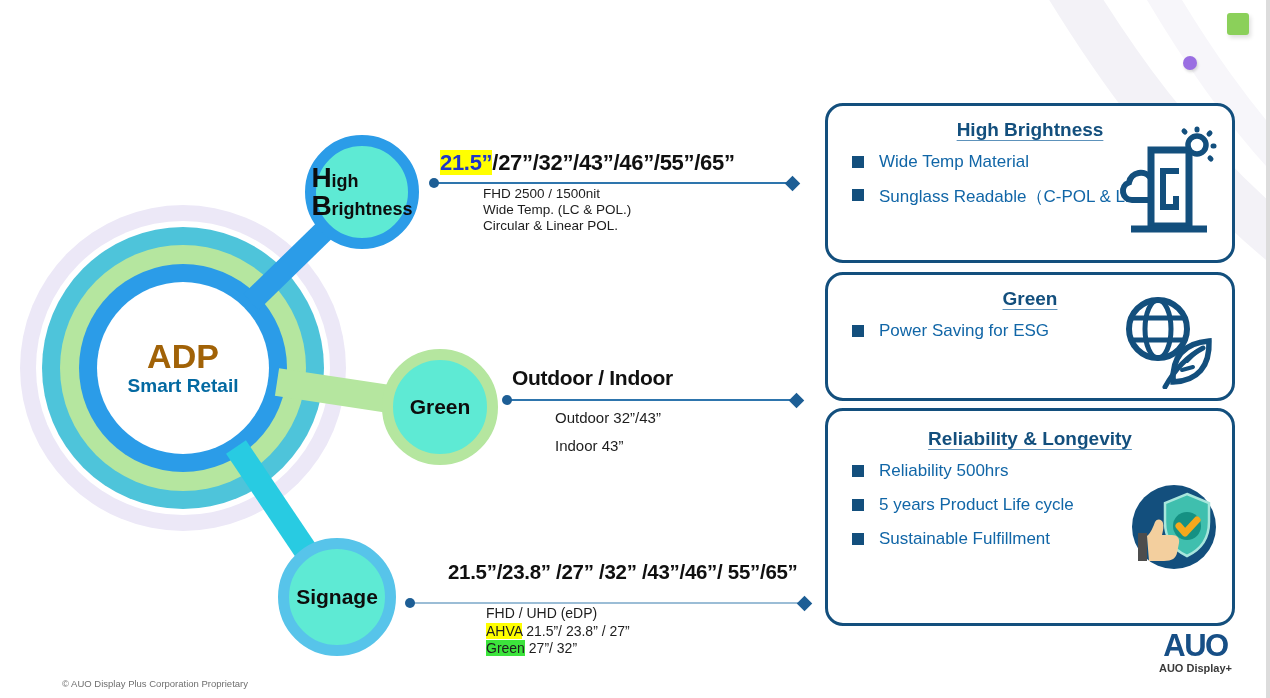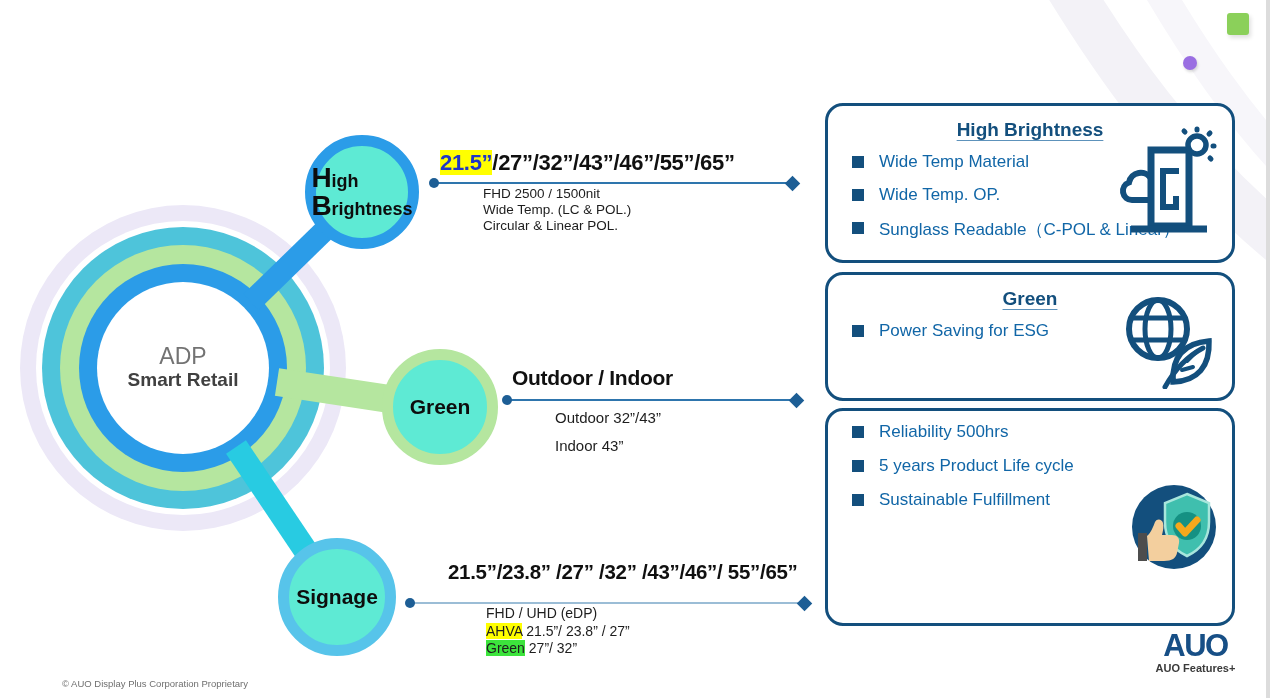--- a/index.html
+++ b/index.html
@@ -25,22 +25,22 @@
   
   .ring { position:absolute; left:183px; top:368px; border-radius:50%;
     transform:translate(-50%,-50%); z-index:1; }
   #ring-lavender { width:326px; height:326px; background:#ece8f7; }
   #ring-gap      { width:294px; height:294px; background:#ffffff; }
   #ring-teal     { width:282px; height:282px; background:#4ec4da; }
   #ring-green    { width:246px; height:246px; background:#b5e69f; }
   #ring-blue     { width:208px; height:208px; background:#2b9ce8; }
   #ring-white    { width:172px; height:172px; background:#ffffff; z-index:2;
     display:flex; flex-direction:column; align-items:center; justify-content:center; }
-  #center-title { font-size:23px; font-weight:400; color:#737373; line-height:1.1; }
-  #center-subtitle { font-size:19px; font-weight:700; color:#404040; line-height:1.2; }
+  #center-title { font-size:34px; font-weight:700; color:#a16207; line-height:1.1; }
+  #center-subtitle { font-size:19px; font-weight:700; color:#0369a1; line-height:1.2; }
 
   
   .connector { position:absolute; transform-origin:0 50%; z-index:2; }
   #conn-high-brightness { left:251px; top:291px; width:160px; height:22px; background:#2b9ce8; transform:rotate(-44.2deg); }
   #conn-green           { left:277px; top:368px; width:168px; height:28px; background:#b5e69f; transform:rotate(8.6deg); }
   #conn-signage         { left:236px; top:435px; width:185px; height:24px; background:#28cbe2; transform:rotate(56.1deg); }
 
   
   .node { position:absolute; background:#5eead4; border-radius:50%; z-index:3;
     display:flex; align-items:center; justify-content:center; }
@@ -171,21 +171,20 @@
   <div class="spec-details" id="spec-signage-details">
     <div>FHD / UHD (eDP)</div>
     <div><span class="hl-yellow">AHVA</span><span> 21.5”/ 23.8” / 27”</span></div>
     <div><span class="hl-green">Green</span><span> 27”/ 32”</span></div>
   </div>
 
   <div class="feature-box" id="fb-high-brightness">
     <div class="fb-title">High Brightness</div>
     <ul class="fb-items">
       <li>Wide Temp Material</li>
-      <li>Wide Temp. OP.</li>
       <li>Sunglass Readable（C-POL &amp; Linear）</li>
     </ul>
     <svg class="fb-icon" id="icon-outdoor-display" width="100" height="112" viewBox="0 0 100 112">
       <path d="M34 74 H14 a9 9 0 0 1 -3 -17.5 a12 12 0 0 1 22 -4" fill="#fff" stroke="#134f7d" stroke-width="6"></path>
       <rect x="33" y="24" width="38" height="76" fill="#fff" stroke="#134f7d" stroke-width="7"></rect>
       <path d="M61 45 H45 V81 H58 V70" fill="none" stroke="#134f7d" stroke-width="6"></path>
       <path d="M13 103 H89" stroke="#134f7d" stroke-width="7"></path>
       <circle cx="79" cy="19" r="9" fill="#fff" stroke="#134f7d" stroke-width="5.5"></circle>
       <g stroke="#134f7d" stroke-width="5" stroke-linecap="round">
         <path d="M79 3 l0 1"></path>
@@ -206,34 +205,35 @@
       <circle cx="40" cy="38" r="29" fill="none" stroke="#134f7d" stroke-width="6"></circle>
       <ellipse cx="40" cy="38" rx="13" ry="29" fill="none" stroke="#134f7d" stroke-width="5"></ellipse>
       <path d="M13 27 h54 M12 49 h53" stroke="#134f7d" stroke-width="5" fill="none"></path>
       <path d="M55 91 C54 66 66 52 91 50 C92 75 80 90 55 91 Z" fill="#fff" stroke="#134f7d" stroke-width="5.5"></path>
       <path d="M47 96 C57 78 68 66 85 57" fill="none" stroke="#134f7d" stroke-width="5" stroke-linecap="round"></path>
       <path d="M64 79 l11 -3 M69 70 l9 -9" stroke="#134f7d" stroke-width="4" stroke-linecap="round"></path>
     </svg>
   </div>
 
   <div class="feature-box" id="fb-reliability">
+    <div class="fb-title">Reliability &amp; Longevity</div>
     <ul class="fb-items">
       <li>Reliability 500hrs</li>
       <li>5 years Product Life cycle</li>
       <li>Sustainable Fulfillment</li>
     </ul>
     <svg class="fb-icon" id="icon-shield-check" width="92" height="92" viewBox="0 0 92 92">
       <circle cx="46" cy="46" r="42" fill="#134f7d"></circle>
       <path d="M59 13 l22 9 v19 c0 18 -9 28 -22 34 c-13 -6 -22 -16 -22 -34 v-19 z" fill="#3fbfae" stroke="#a8e6dc" stroke-width="2.5"></path>
       <circle cx="59" cy="45" r="14" fill="#159183"></circle>
       <path d="M51 45 l6 7 l12 -13" fill="none" stroke="#f4a81c" stroke-width="7" stroke-linecap="round" stroke-linejoin="round"></path>
       <rect x="10" y="52" width="9" height="28" fill="#4d4d4d"></rect>
       <path d="M21 80 h15 c8 0 12 -3 13 -8 l2 -10 c1 -5 -2 -8 -7 -8 h-10 c1 -4 2 -9 1 -12 c-1 -4 -6 -5 -8 -1 c-2 5 -4 11 -8 14 z" fill="#f3cf9e"></path>
     </svg>
   </div>
 
   <div id="logo">
     <div id="logo-brand">AUO</div>
-    <div id="logo-sub">AUO Features+</div>
+    <div id="logo-sub">AUO Display+</div>
   </div>
   <div id="footer-note">© AUO Display Plus Corporation Proprietary</div>
 
 </div>
 
 </body></html>

